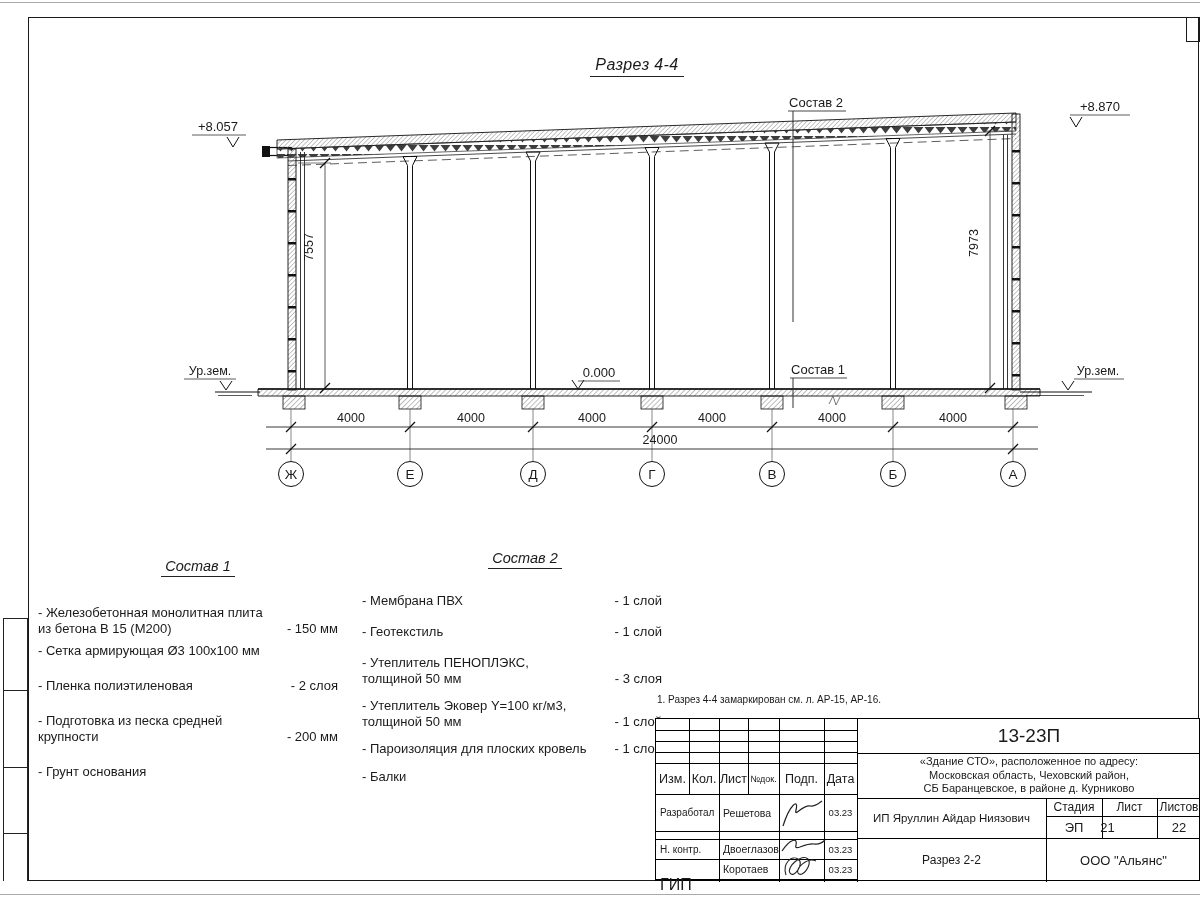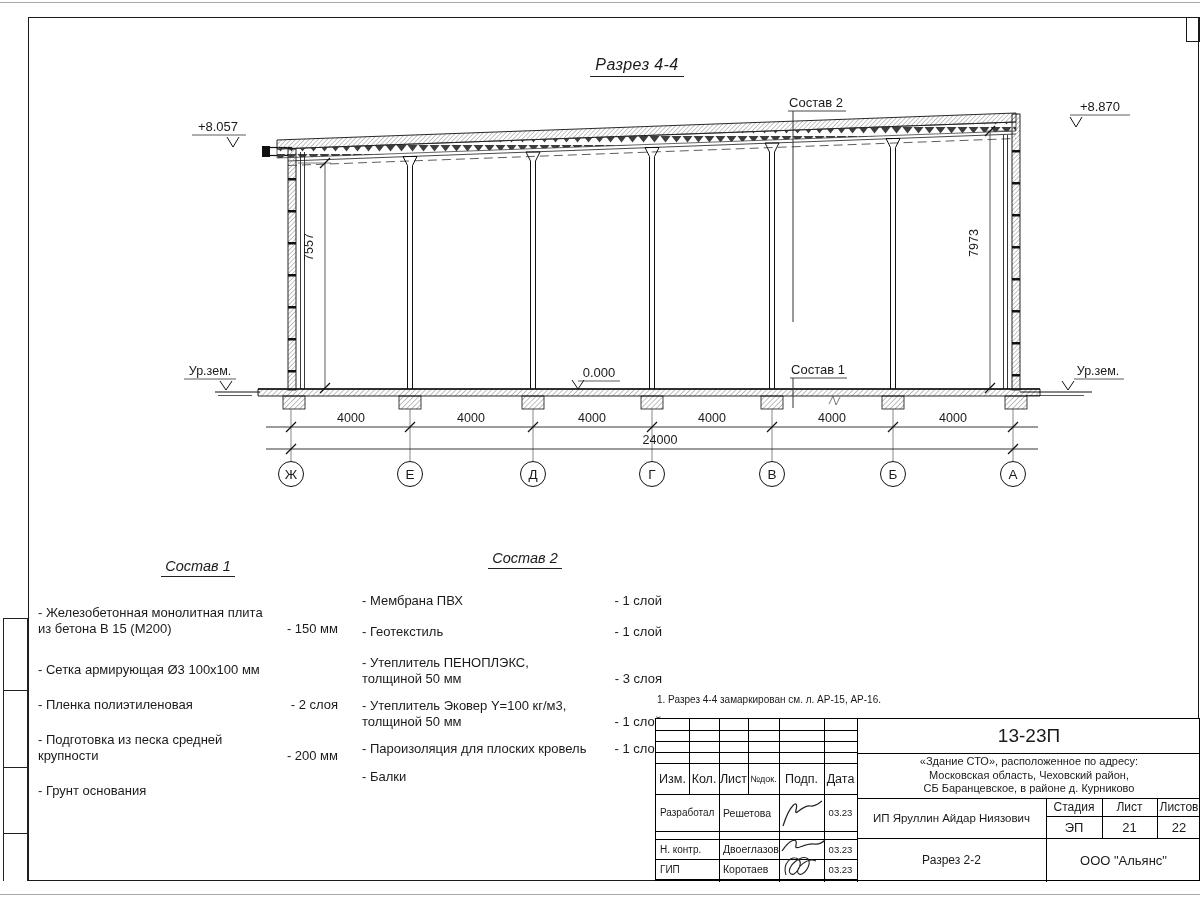--- a/index.html
+++ b/index.html
@@ -247,21 +247,21 @@
 </svg>
 
 <div class="abs dwg-title" style="left:537px;top:56px;width:200px;text-align:center">
   <span class="u">Разрез 4-4</span>
 </div>
 
 <div class="abs comp-head" style="left:98px;top:558px;width:200px">
   <span class="u">Состав 1</span>
 </div>
 <div class="comp-list" style="left:38px;top:605px;width:300px">
-  <div class="comp-item" style="margin-bottom:25px">
+  <div class="comp-item" style="margin-bottom:6px">
       <span class="t">- Железобетонная  монолитная плита
 из бетона В 15 (М200)</span>
       <span class="v">- 150 мм</span>
     </div>
   <div class="comp-item" style="margin-bottom:19px">
       <span class="t">- Сетка армирующая Ø3 100х100 мм</span>
       <span class="v"></span>
     </div>
   <div class="comp-item" style="margin-bottom:19px">
       <span class="t">- Пленка полиэтиленовая</span>
@@ -344,38 +344,38 @@
   <div class="cell" style="left:92px;top:44px;width:31px;height:31px;font-size:9px">№док.</div>
   <div class="cell" style="left:123px;top:44px;width:45px;height:31px;font-size:12.5px">Подп.</div>
   <div class="cell" style="left:168px;top:44px;width:33px;height:31px;font-size:12.5px">Дата</div>
 
   <div class="cell lft" style="left:0;top:75px;width:63px;height:37px;font-size:10px">Разработал</div>
   <div class="cell lft" style="left:63px;top:75px;width:60px;height:37px;font-size:10.5px">Решетова</div>
   <div class="cell" style="left:168px;top:75px;width:33px;height:37px;font-size:9.5px">03.23</div>
   <div class="cell lft" style="left:0;top:120px;width:63px;height:20px;font-size:10px">Н. контр.</div>
   <div class="cell lft" style="left:63px;top:120px;width:60px;height:20px;font-size:10.5px">Двоеглазов</div>
   <div class="cell" style="left:168px;top:120px;width:33px;height:20px;font-size:9.5px">03.23</div>
-  <div class="cell lft" style="left:0;top:140px;width:63px;height:20px;font-size:10px">ГИП</div>
+  <div class="cell lft" style="left:0;top:156px;width:63px;height:20px;font-size:16px">ГИП</div>
   <div class="cell lft" style="left:63px;top:140px;width:60px;height:20px;font-size:10.5px">Коротаев</div>
   <div class="cell" style="left:168px;top:140px;width:33px;height:20px;font-size:9.5px">03.23</div>
 
   <svg class="abs" style="left:124px;top:77px" width="44" height="34" viewBox="0 0 44 34">
     <path d="M3,30 C10,8 19,2 16,14 C14,22 22,9 30,10 C35,11 39,7 42,5" fill="none" stroke="#222" stroke-width="1.2"></path>
   </svg>
   <svg class="abs" style="left:122px;top:116px" width="48" height="46" viewBox="0 0 48 46">
     <path d="M4,16 C12,4 20,2 18,10 C16,17 26,8 36,9 C41,10 45,7 47,5" fill="none" stroke="#222" stroke-width="1.2"></path>
     <path d="M8,40 C4,28 14,20 20,24 C27,28 16,44 12,38 C8,32 24,18 30,24 C35,29 24,44 20,38 C17,33 30,22 38,26" fill="none" stroke="#222" stroke-width="1.1"></path>
   </svg>
 
   <div class="cell" style="left:201px;top:0;width:344px;height:34px;font-size:19px">13-23П</div>
   <div class="cell" style="left:201px;top:79px;width:189px;height:40px;font-size:11.5px">ИП Яруллин Айдар Ниязович</div>
   <div class="cell pre" style="left:201px;top:34px;width:344px;height:45px;font-size:11px;line-height:13.5px">«Здание СТО», расположенное по адресу:
 Московская область, Чеховский район,
 СБ Баранцевское, в районе д. Курниково</div>
   <div class="cell" style="left:390px;top:79px;width:56px;height:18px;font-size:12px">Стадия</div>
   <div class="cell" style="left:446px;top:79px;width:55px;height:18px;font-size:12px">Лист</div>
   <div class="cell" style="left:501px;top:79px;width:44px;height:18px;font-size:12px">Листов</div>
   <div class="cell" style="left:390px;top:97px;width:56px;height:22px;font-size:13px">ЭП</div>
-  <div class="cell" style="left:446px;top:97px;width:55px;height:22px;font-size:13px">21</div>
+  <div class="cell" style="left:424px;top:97px;width:55px;height:22px;font-size:13px">21</div>
   <div class="cell" style="left:501px;top:97px;width:44px;height:22px;font-size:13px">22</div>
   <div class="cell" style="left:201px;top:119px;width:189px;height:44px;font-size:12px">Разрез 2-2</div>
   <div class="cell" style="left:390px;top:119px;width:155px;height:44px;font-size:13px">ООО "Альянс"</div>
 </div>
 
 </body></html>

